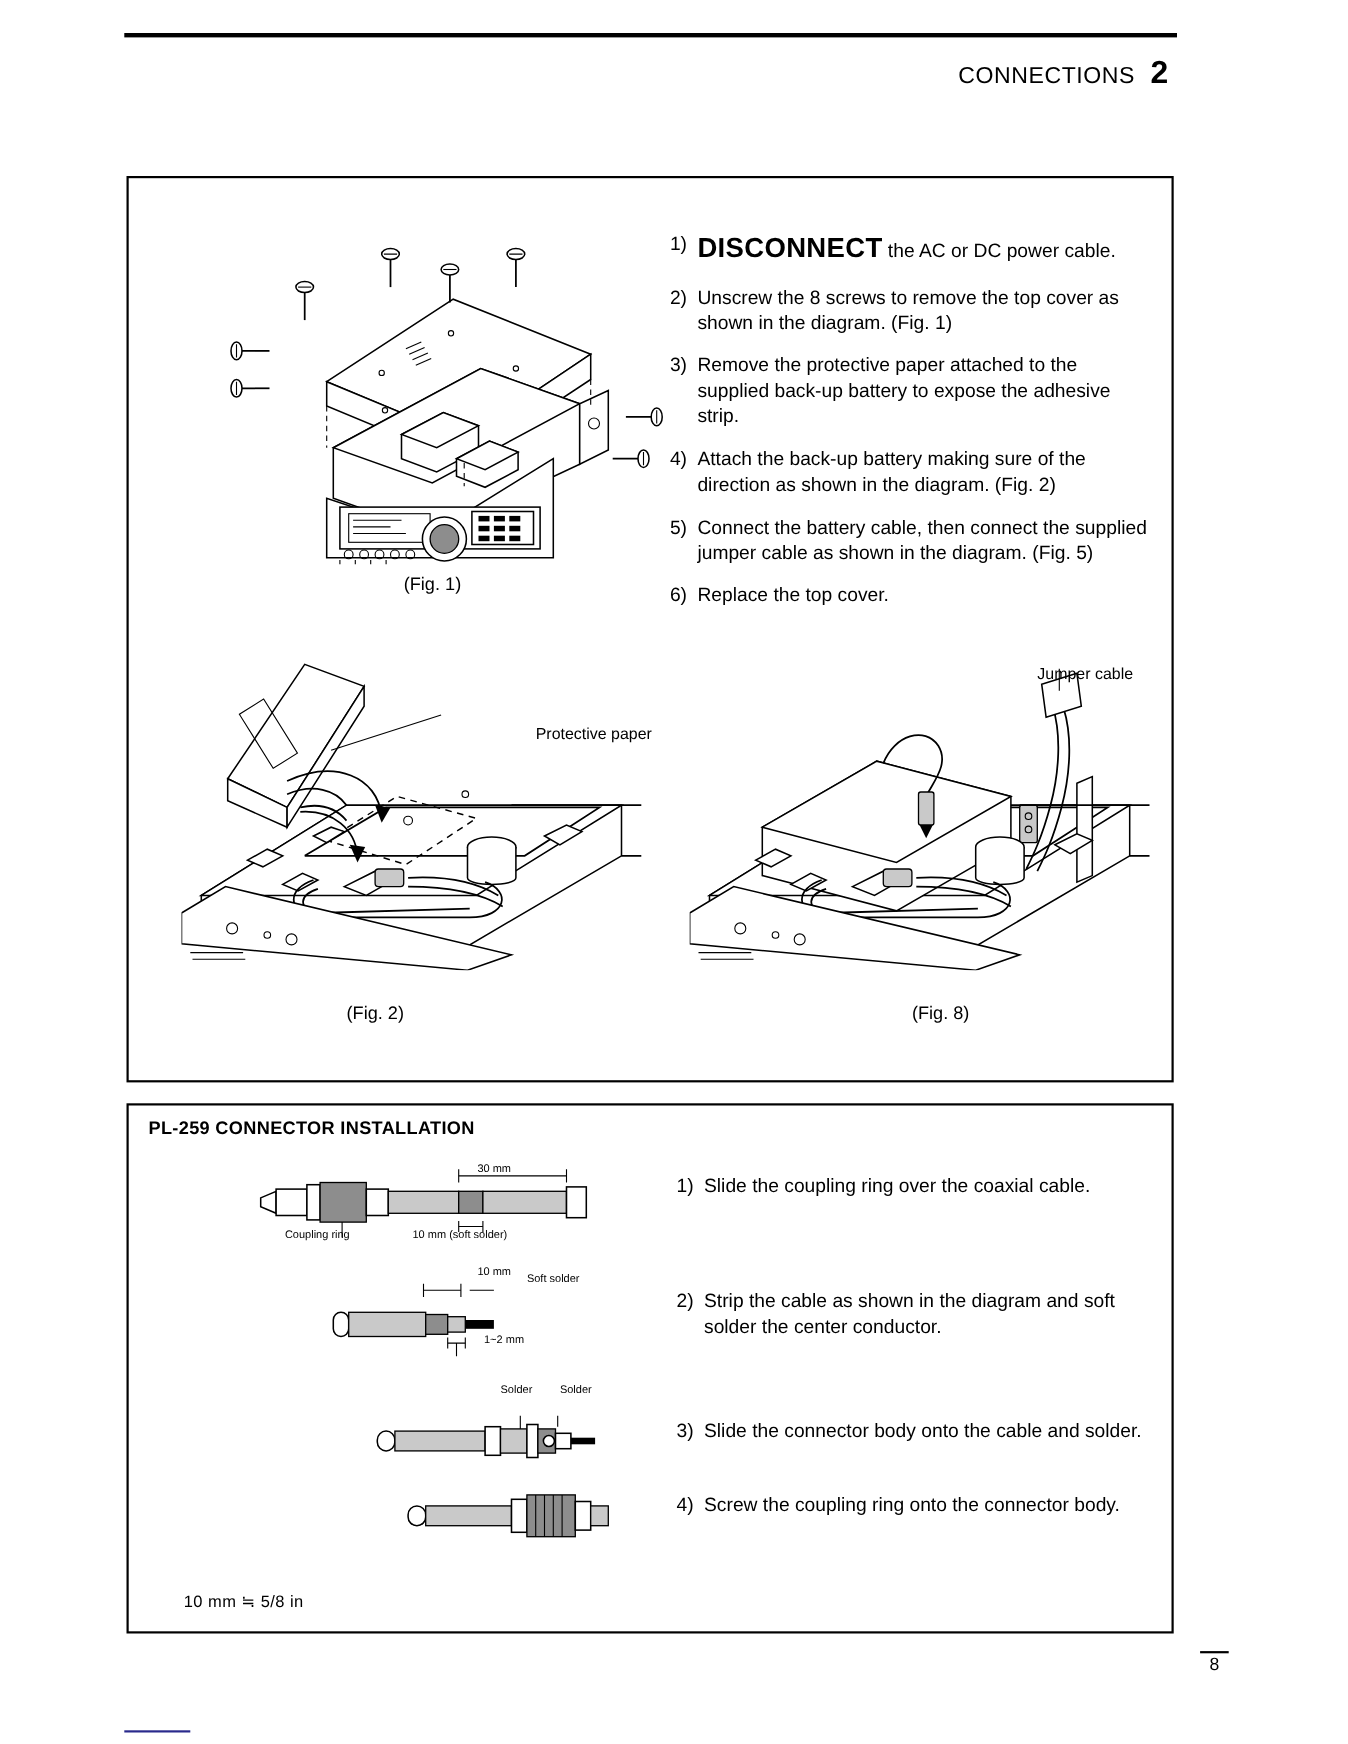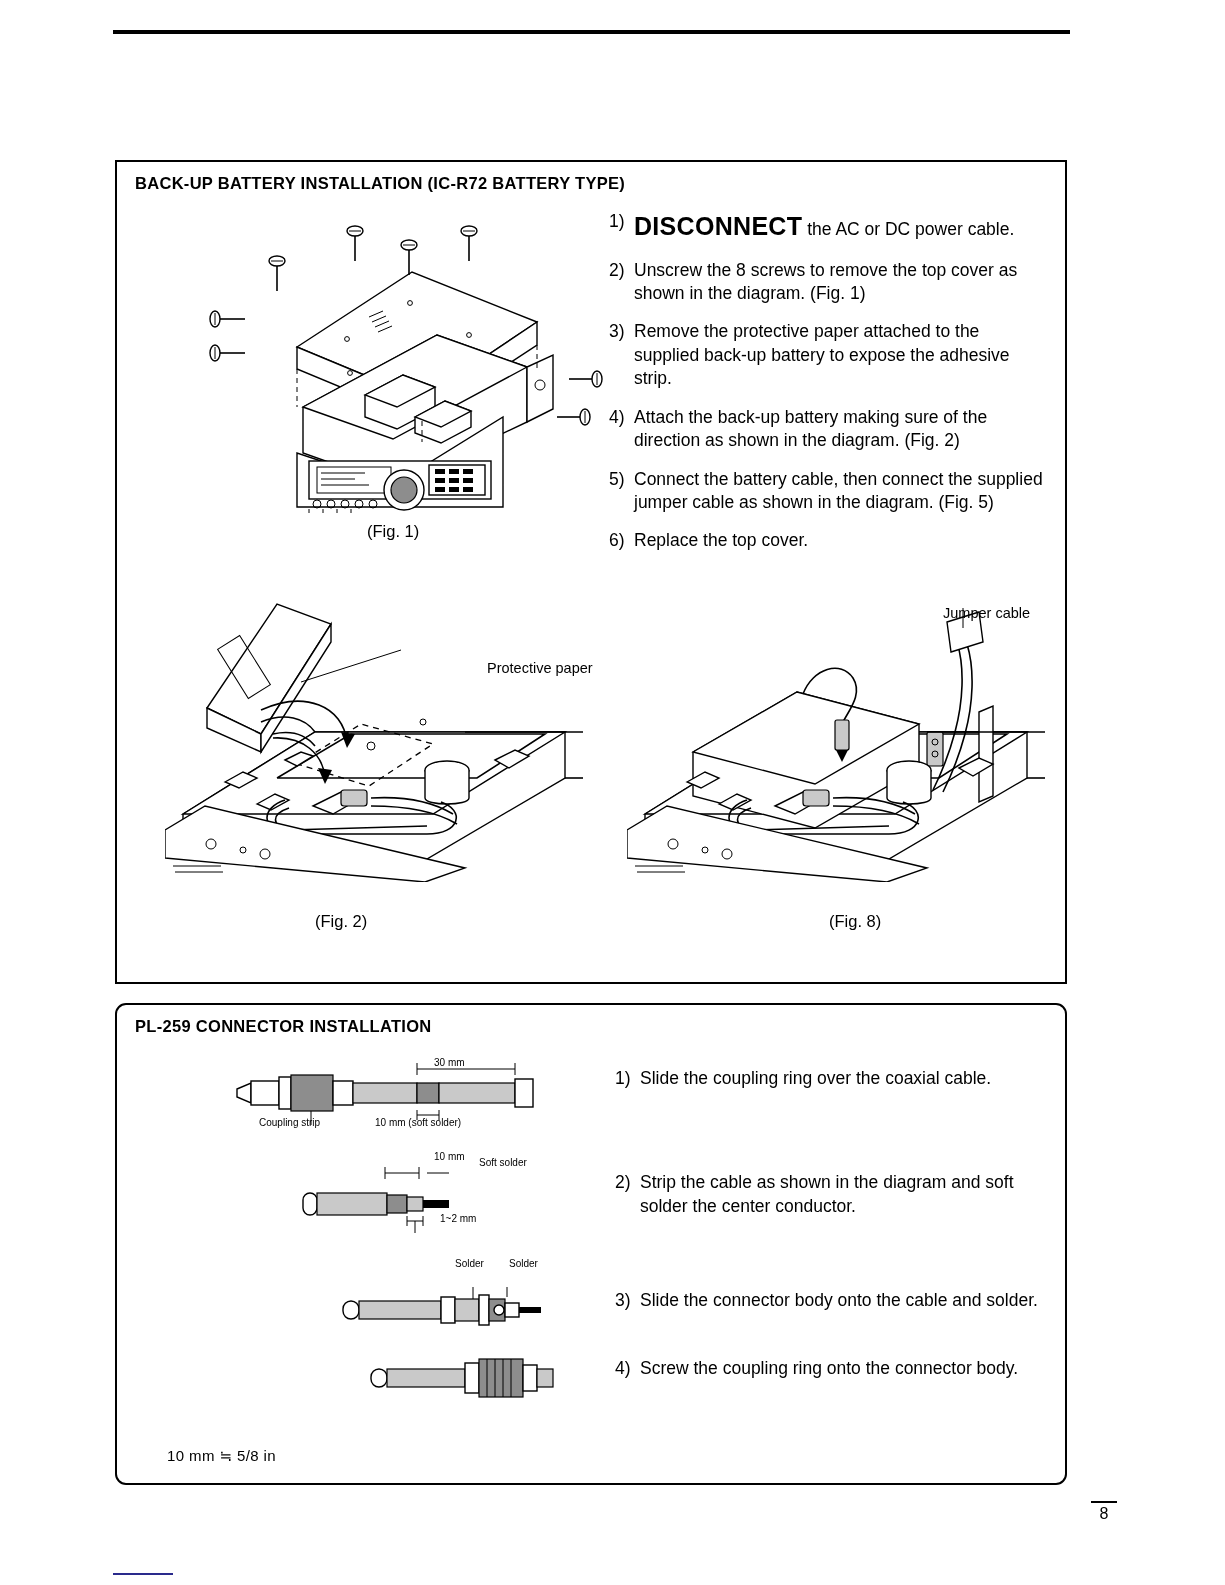--- a/index.html
+++ b/index.html
@@ -99,21 +99,20 @@
     position: absolute;
     font-size: 16.5px;
   }
 
   
   #section-pl259 {
     left: 115px;
     top: 1003px;
     width: 948px;
     height: 478px;
-    border-radius: 11px;
   }
   #section-pl259 .section-title {
     position: absolute;
     left: 18px;
     top: 12px;
   }
   .pl-steps {
     position: absolute;
     left: 498px;
     top: 62px;
@@ -174,25 +173,28 @@
   .fill-w { fill: #fff; stroke: #000; stroke-width: 1.4; }
   .fill-gray { fill: #c9c9c9; stroke: #000; stroke-width: 1.2; }
   .fill-dgray { fill: #8d8d8d; stroke: #000; stroke-width: 1.2; }
   .dash { fill: none; stroke: #000; stroke-width: 1.3; stroke-dasharray: 6 5; }
 </style>
 </head>
 <body>
 
 <div class="page-header">
   <div class="header-rule"></div>
+  <div class="header-title-row">
+    <span class="header-title">CONNECTIONS</span>
+    <span class="header-chapter">2</span>
+  </div>
 </div>
 
 <div class="section-box" id="section-battery">
 
-  <div class="section-title">BACK-UP BATTERY INSTALLATION (IC-R72 BATTERY TYPE)</div>
 
   <div class="steps-list">
 
     <div class="step">
       <span class="step-num">1)</span>
       <span class="step-text"><span class="big">DISCONNECT</span><span> the AC or DC power cable.</span></span>
     </div>
 
     <div class="step">
       <span class="step-num">2)</span>
@@ -473,21 +475,21 @@
       <rect class="fill-gray" x="212" y="38" width="76" height="20"></rect>
       <rect class="fill-w" x="288" y="34" width="18" height="28"></rect>
 
       <line class="stroke-thin" x1="190" y1="70" x2="212" y2="70"></line>
       <line class="stroke-thin" x1="190" y1="65" x2="190" y2="75"></line>
       <line class="stroke-thin" x1="212" y1="65" x2="212" y2="75"></line>
       <line class="stroke-thin" x1="84" y1="66" x2="84" y2="80"></line>
     </svg>
   </div>
   <div class="lbl-sm" style="left:317px; top:52px;">30 mm</div>
-  <div class="lbl-sm" style="left:142px; top:112px;">Coupling strip</div>
+  <div class="lbl-sm" style="left:142px; top:112px;">Coupling ring</div>
   <div class="lbl-sm" style="left:258px; top:112px;">10 mm (soft solder)</div>
 
   <div class="illus" style="left:180px; top:150px;">
     <svg width="260" height="90" viewBox="0 0 260 90">
 
       <line class="stroke-thin" x1="88" y1="18" x2="122" y2="18"></line>
       <line class="stroke-thin" x1="88" y1="12" x2="88" y2="24"></line>
       <line class="stroke-thin" x1="122" y1="12" x2="122" y2="24"></line>
       <line class="stroke-thin" x1="130" y1="18" x2="152" y2="18"></line>
 

